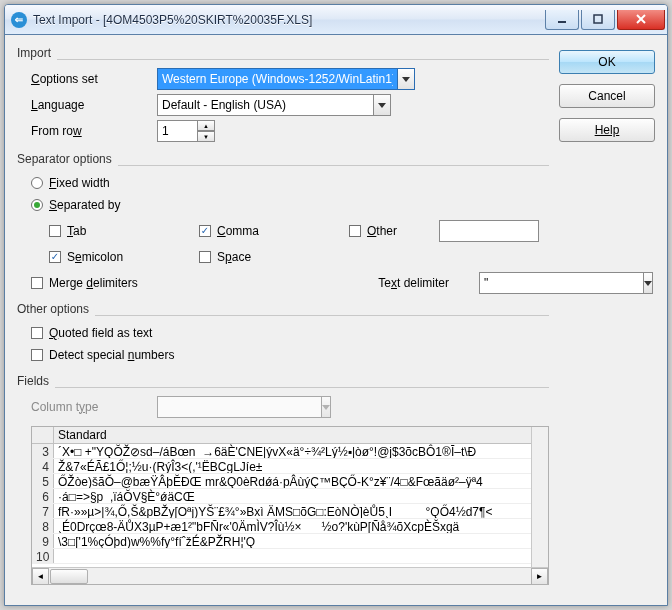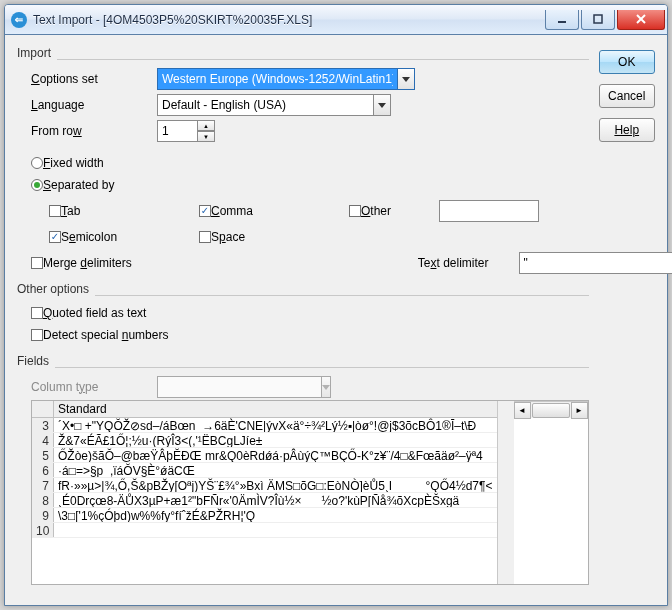--- a/index.html
+++ b/index.html
@@ -28,28 +28,28 @@
   .lbl { width:126px; }
   .sel { display:flex; height:22px; }
   .sel input { flex:1; border:1px solid #8a8a8a; border-right:none; padding:2px 4px; background:#fff; height:22px; }
   .sel .arrow, .spinbtn { width:18px; height:22px; border:1px solid #8a8a8a; background:linear-gradient(to bottom,#fefefe,#e3e3e3); display:flex; align-items:center; justify-content:center; }
   .sel.hi input { background:#3399ff; color:#fff; border-color:#2b6db3;}
   .sel.hi .arrow { border-color:#2b6db3;}
   .spin { display:flex; height:22px; }
   .spin input { width:40px; border:1px solid #8a8a8a; border-right:none; padding:2px 4px; background:#fff;}
   .spin .st { display:flex; flex-direction:column;}
   .spin .st .sp { width:18px; height:11px; border:1px solid #8a8a8a; background:linear-gradient(#fdfdfd,#e4e4e4); display:flex; align-items:center; justify-content:center; font-size:6px;}
-  .radio, .check { display:flex; align-items:center; gap:0; height:22px;}
+  .radio, .check { display:flex; align-items:center; gap:6px; height:22px;}
   .radio .r { width:12px; height:12px; border:1px solid #707070; border-radius:50%; background:#fff; display:flex; align-items:center; justify-content:center;}
   .radio.sel .r::after { content:""; width:6px; height:6px; background:#39a838; border-radius:50%;}
   .check .c { width:12px; height:12px; border:1px solid #707070; background:#fff; display:flex; align-items:center; justify-content:center; color:#2666b1; font-size:10px; line-height:10px;}
   .sepgrid { display:grid; grid-template-columns: 150px 150px 90px 110px; row-gap:4px; align-items:center; margin-top:4px;}
   .txtin { height:22px; border:1px solid #8a8a8a; background:#fff; width:100px;}
   .drow { display:flex; align-items:center; gap:30px; margin-top:4px;}
-  .preview { flex:1; border:1px solid #b0b0b0; background:#fff; display:flex; flex-direction:row; font-family:"Consolas","Courier New",monospace; font-size:11px; min-height:0;}
+  .preview { flex:1; border:1px solid #b0b0b0; background:#fff; display:flex; flex-direction:column; font-family:"Consolas","Courier New",monospace; font-size:11px; margin-top:6px; min-height:0;}
   .preview .phead { display:flex; background:#eee; border-bottom:1px solid #c0c0c0;}
   .preview .numcol { width:22px; text-align:right; padding:1px 4px; border-right:1px solid #c0c0c0; background:#eee; color:#333;}
   .preview .content { flex:1; padding:1px 4px; white-space:pre; overflow:hidden;}
   .preview .prow { display:flex; border-bottom:1px solid #eee; height:15px;}
   .preview .prow .content { background:#fff;}
   .preview .pbody { flex:1; overflow:hidden;}
   .scroll-h { height:17px; background:#f0f0f0; border-top:1px solid #c8c8c8; display:flex; align-items:center;}
   .scroll-h .sbtn { width:17px; height:17px; border:1px solid #b0b0b0; background:linear-gradient(#fdfdfd,#e4e4e4); display:flex; align-items:center; justify-content:center; font-size:8px;}
   .scroll-h .thumb { width:38px; height:15px; border:1px solid #b0b0b0; background:linear-gradient(#fdfdfd,#e0e0e0); border-radius:2px; margin:0 1px;}
   .scroll-h .track { flex:1;}
@@ -124,20 +124,24 @@
                 <div class="st">
                   <div class="sp">▲</div>
                   <div class="sp">▼</div>
                 </div>
               </div>
             </div>
           </div>
         </div>
 
         <div class="group">
+          <div class="group-head">
+              <span class="gtitle">Separator options</span>
+              <span class="line"></span>
+            </div>
           <div class="group-body">
             <div class="radio">
                 <span class="r"></span>
                 <span><span class="u">F</span><span>ixed width</span></span>
               </div>
             <div class="radio sel">
                 <span class="r"></span>
                 <span><span class="u">S</span><span>eparated by</span></span>
               </div>
 

